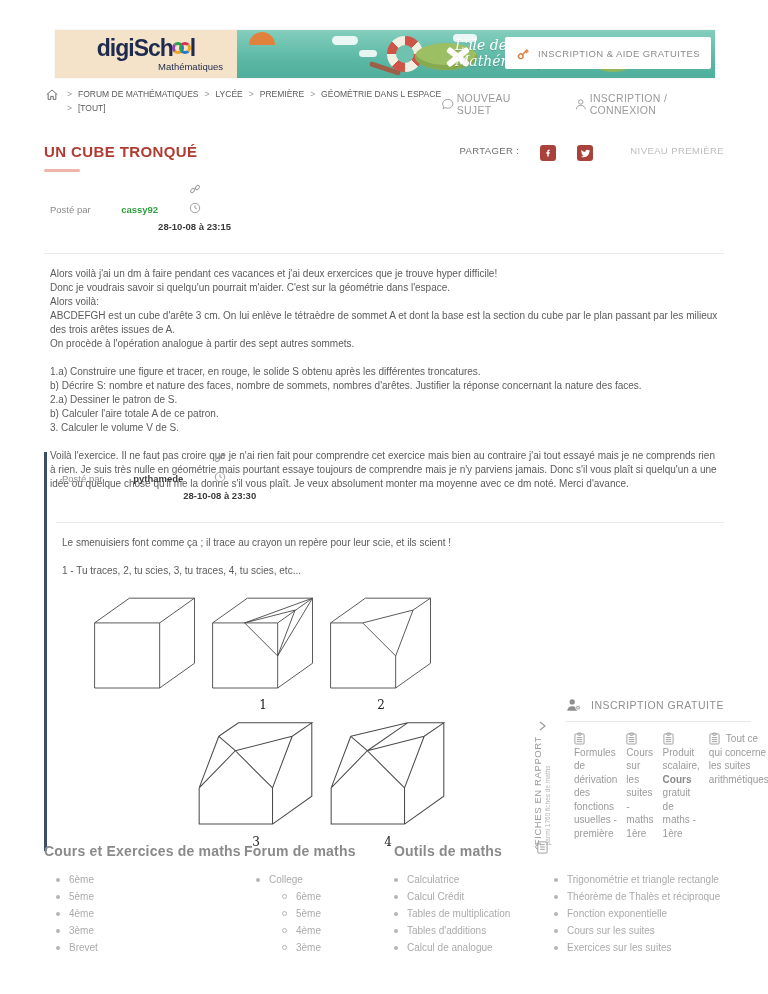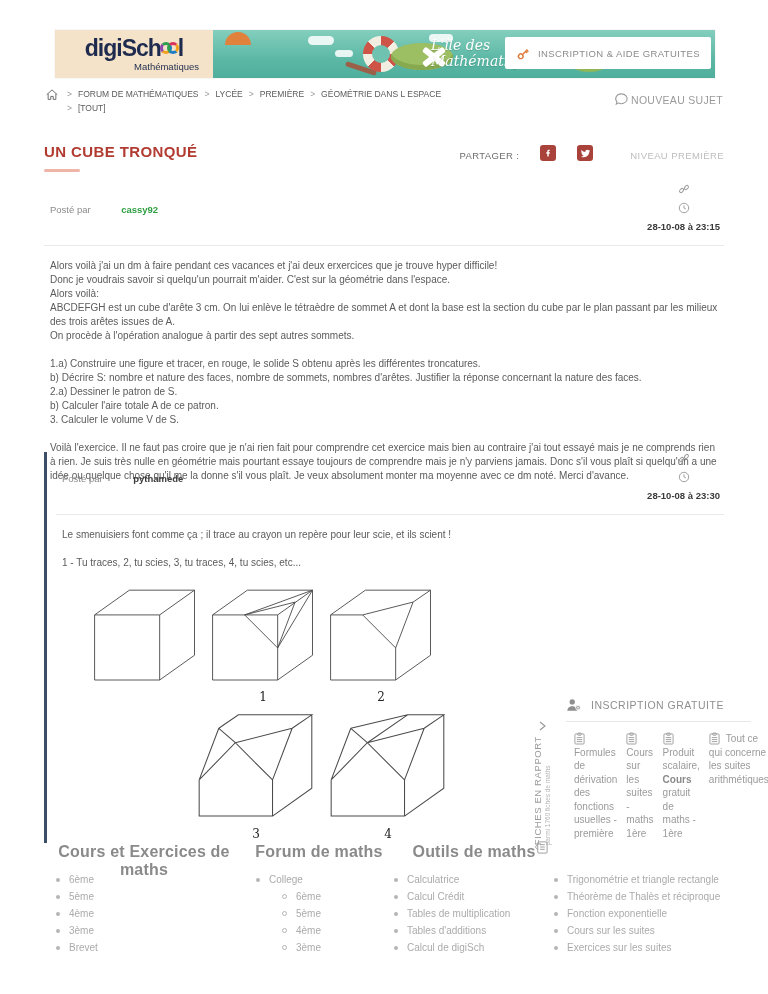--- a/index.html
+++ b/index.html
@@ -1,21 +1,21 @@
 <!DOCTYPE html>
 <html><head>
 <meta charset="utf-8">
 <style>
   html,body{margin:0;padding:0;background:#fff;}
   body{width:768px;height:994px;font-family:"Liberation Sans",sans-serif;position:relative;overflow:hidden;}
   .page{position:relative;width:768px;height:994px;background:#fff;}
 
   
   .banner{position:absolute;top:30px;left:55px;width:660px;height:48px;display:flex;box-shadow:0 0 0 1px rgba(0,0,0,.03);}
-  .logo-box{width:158px;background:#f4e3c8;display:flex;flex-direction:column;align-items:center;justify-content:center;cursor:pointer;}
+  .logo-box{width:182px;background:#f4e3c8;display:flex;flex-direction:column;align-items:center;justify-content:center;cursor:pointer;}
   .brand-line{font-size:23px;font-weight:bold;color:#1e2b4e;letter-spacing:-1px;line-height:1;display:flex;align-items:center;}
   .ring{display:inline-block;width:12px;height:12px;border-radius:50%;border:3.5px solid;box-sizing:border-box;margin:0 -1px;}
   .ring1{border-color:#2e9e4f #1d7dc4 #f3a21d #8e44ad;}
   .ring2{border-color:#d8315b #f3a21d #1d7dc4 #2e9e4f;margin-left:-4px;}
   .brand-sub{font-size:9.5px;color:#1e2b4e;margin-top:1px;align-self:flex-end;margin-right:14px;}
   .banner-art{flex:1;position:relative;background:linear-gradient(180deg,#84cebd 0%,#5cb8a5 60%,#4fae9c 100%);overflow:hidden;}
   .parasol{position:absolute;left:12px;top:2px;width:26px;height:13px;border-radius:13px 13px 0 0;background:#e0813c;}
   .cloud{position:absolute;background:rgba(255,255,255,.85);border-radius:8px;}
   .cloud.c1{left:95px;top:6px;width:26px;height:9px;}
   .cloud.c2{left:122px;top:20px;width:18px;height:7px;}
@@ -37,30 +37,30 @@
   .crumb-line{display:flex;gap:6px;align-items:center;flex-wrap:nowrap;white-space:nowrap;}
   .crumb-sep{color:#9a9a9a;}
   .crumb-item{cursor:pointer;}
   .crumb-actions{display:flex;gap:34px;color:#9a9a9a;font-size:10.5px;align-items:center;margin-top:4px;letter-spacing:.3px;}
   .crumb-action{display:flex;align-items:center;gap:2px;cursor:pointer;}
 
   
   .topic-row{position:absolute;top:143px;left:44px;width:680px;display:flex;justify-content:space-between;align-items:flex-start;}
   .topic-title{color:#b23b31;font-size:15px;font-weight:bold;letter-spacing:.4px;}
   .title-underline{width:36px;height:3px;background:#f0b5a9;margin-top:9px;border-radius:2px;}
-  .topic-right{display:flex;align-items:flex-end;gap:21px;margin-top:2px;}
+  .topic-right{display:flex;align-items:flex-start;gap:21px;margin-top:2px;}
   .share-label{font-size:9.5px;color:#6e6e6e;letter-spacing:.4px;}
   .soc{width:16px;height:16px;border-radius:3px;background:#a8423a;display:flex;align-items:center;justify-content:center;cursor:pointer;}
   .level{font-size:9.5px;color:#bdbdbd;letter-spacing:.4px;margin-left:16px;}
 
   
   .post{position:absolute;left:44px;width:680px;}
   .post1{top:183px;}
   .post2{top:452px;border-left:3px solid #3c4d66;padding-left:9px;width:668px;}
-  .post-head{display:flex;justify-content:space-between;align-items:center;padding:0 4px 13px 6px;border-bottom:1px solid #e9e9e9;}
+  .post-head{display:flex;justify-content:flex-start;align-items:center;padding:0 4px 21px 6px;border-bottom:1px solid #e9e9e9;}
   .posted-by{font-size:9.5px;color:#8b8b8b;}
   .author{font-size:9.5px;margin-left:26px;cursor:pointer;}
   .post-meta{display:flex;align-items:center;gap:7px;flex-direction:column;}
   .post-date{font-size:9.5px;color:#3a3a3a;font-weight:bold;}
   .post-body{padding:13px 6px 0 6px;font-size:10px;color:#5b5b5b;line-height:1.4;}
   .para{white-space:pre-line;margin:0 0 14px 0;}
 
   
   .figs-row{display:flex;gap:8px;margin-left:28px;margin-top:4px;}
   .figs-row2{margin-left:132px;margin-top:2px;}
@@ -78,21 +78,21 @@
   .rail-bottom-icon{position:absolute;left:4px;top:142px;}
   .sb-items{margin:10px 0 0 44px;display:flex;flex-direction:row;gap:9px;font-size:10px;color:#9b9b9b;line-height:1.35;width:190px;}
   .sb-item{cursor:pointer;}
   .sb-item svg{vertical-align:-3px;margin-right:6px;}
   .sb-bold{font-weight:bold;color:#8a8a8a;}
 
   
   .footer{position:absolute;top:843px;left:44px;width:700px;display:flex;}
   .fcol{display:flex;flex-direction:column;}
   .fcol1{width:200px;} .fcol2{width:150px;} .fcol3{width:160px;} .fcol4{width:190px;}
-  .fcol-title{font-size:16px;color:#8a8a8a;font-weight:bold;text-align:center;height:14px;margin-bottom:14px;letter-spacing:.2px;}
+  .fcol-title{font-size:14px;color:#8a8a8a;font-weight:bold;text-align:left;height:14px;margin-bottom:14px;letter-spacing:.2px;}
   .fcol ul{list-style:none;margin:0;padding:0;}
   .fcol li{font-size:10px;color:#ababab;height:17px;display:flex;align-items:center;cursor:pointer;}
   .dot{display:inline-block;width:4px;height:4px;border-radius:50%;background:#b5b5b5;margin-right:9px;flex:none;}
   .dot.open{background:#fff;border:1px solid #b5b5b5;width:3px;height:3px;}
   .li-indent{margin-left:26px;}
   .fcol1 ul,.fcol2 ul{margin-left:12px;}
 </style>
 </head>
 <body>
 
@@ -159,20 +159,27 @@
         </div>
       </div>
     </div>
     <div class="crumb-actions">
       <div class="crumb-action">
         <svg width="15" height="15" viewBox="0 0 16 16">
             <path d="M8 2 a6 5.2 0 1 1 -3.2 9.6 L2.4 13 l.7-2.6 A6 5.2 0 0 1 8 2z" stroke="#9a9a9a" stroke-width="1.1" fill="none"></path>
           </svg>
         <span>NOUVEAU SUJET</span>
       </div>
+      <div class="crumb-action">
+        <svg width="15" height="15" viewBox="0 0 16 16">
+            <circle cx="8" cy="5" r="2.6" stroke="#9a9a9a" stroke-width="1.1" fill="none"></circle>
+            <path d="M2.8 13.6 c0-3 2.3-4.6 5.2-4.6 s5.2 1.6 5.2 4.6" stroke="#9a9a9a" stroke-width="1.1" fill="none"></path>
+          </svg>
+        <span>INSCRIPTION / CONNEXION</span>
+      </div>
     </div>
   </div>
 
   <div class="topic-row">
     <div>
       <div class="topic-title">UN CUBE TRONQUÉ</div>
       <div class="title-underline"></div>
     </div>
     <div class="topic-right">
       <span class="share-label">PARTAGER :</span>
@@ -420,21 +427,21 @@
         <li>
             <span class="dot"></span>
             <span>Tables de multiplication</span>
           </li>
         <li>
             <span class="dot"></span>
             <span>Tables d'additions</span>
           </li>
         <li>
             <span class="dot"></span>
-            <span>Calcul de digiSch</span>
+            <span>Calcul de analogue</span>
           </li>
       </ul>
     </div>
     <div class="fcol fcol4">
       <div class="fcol-title"></div>
       <ul>
         <li>
             <span class="dot"></span>
             <span>Trigonométrie et triangle rectangle</span>
           </li>

